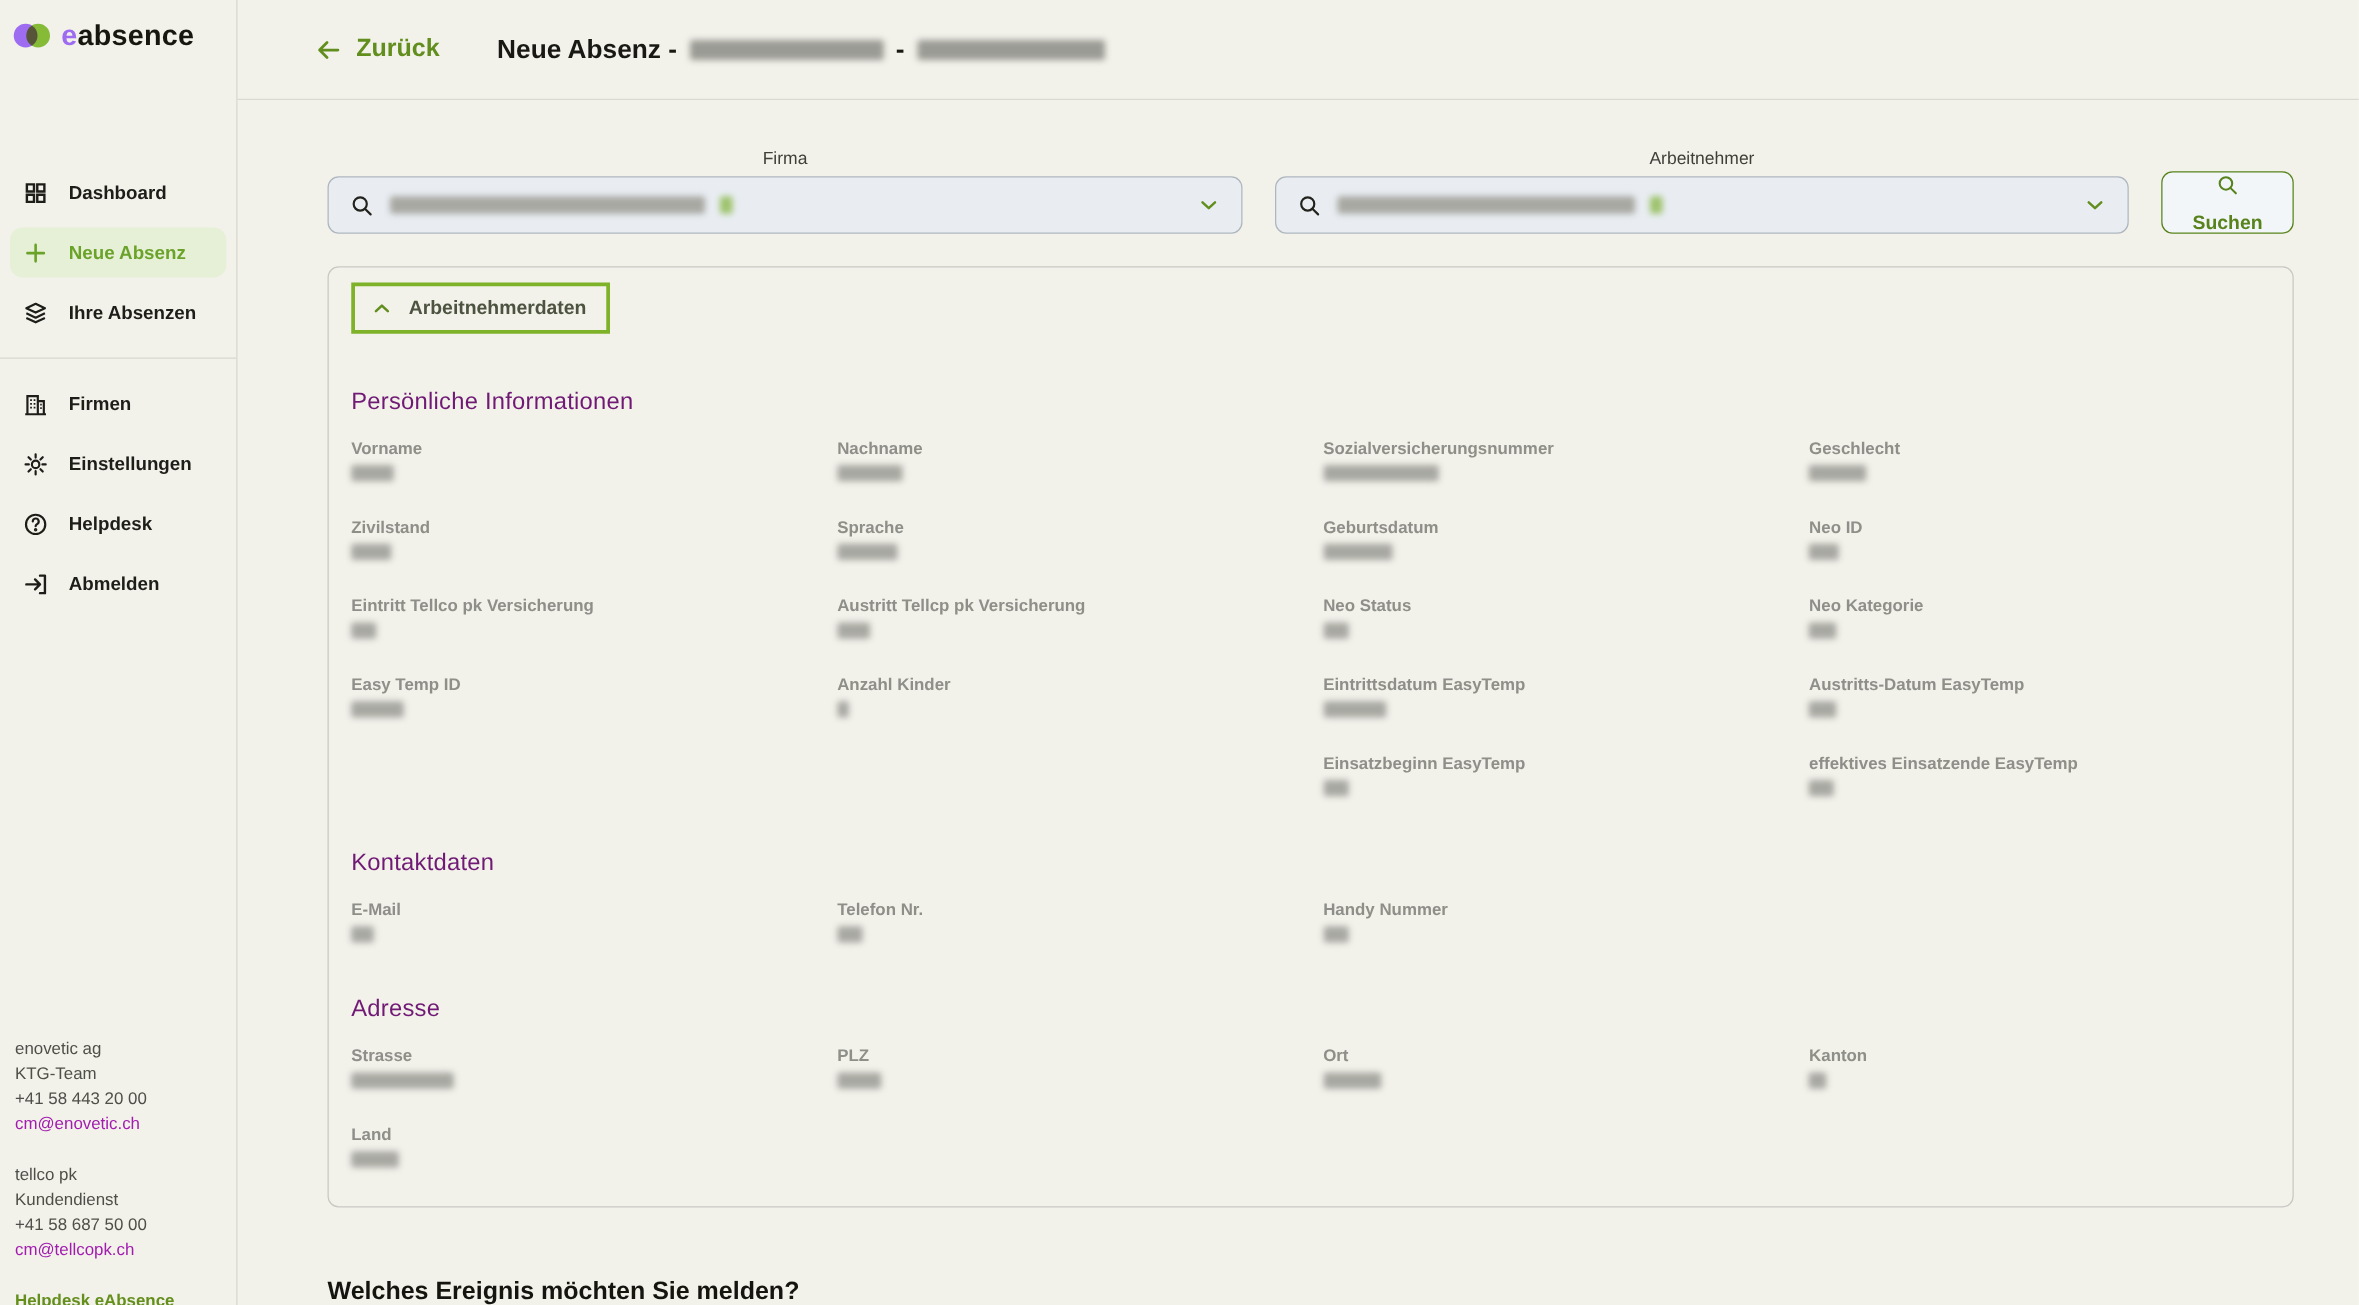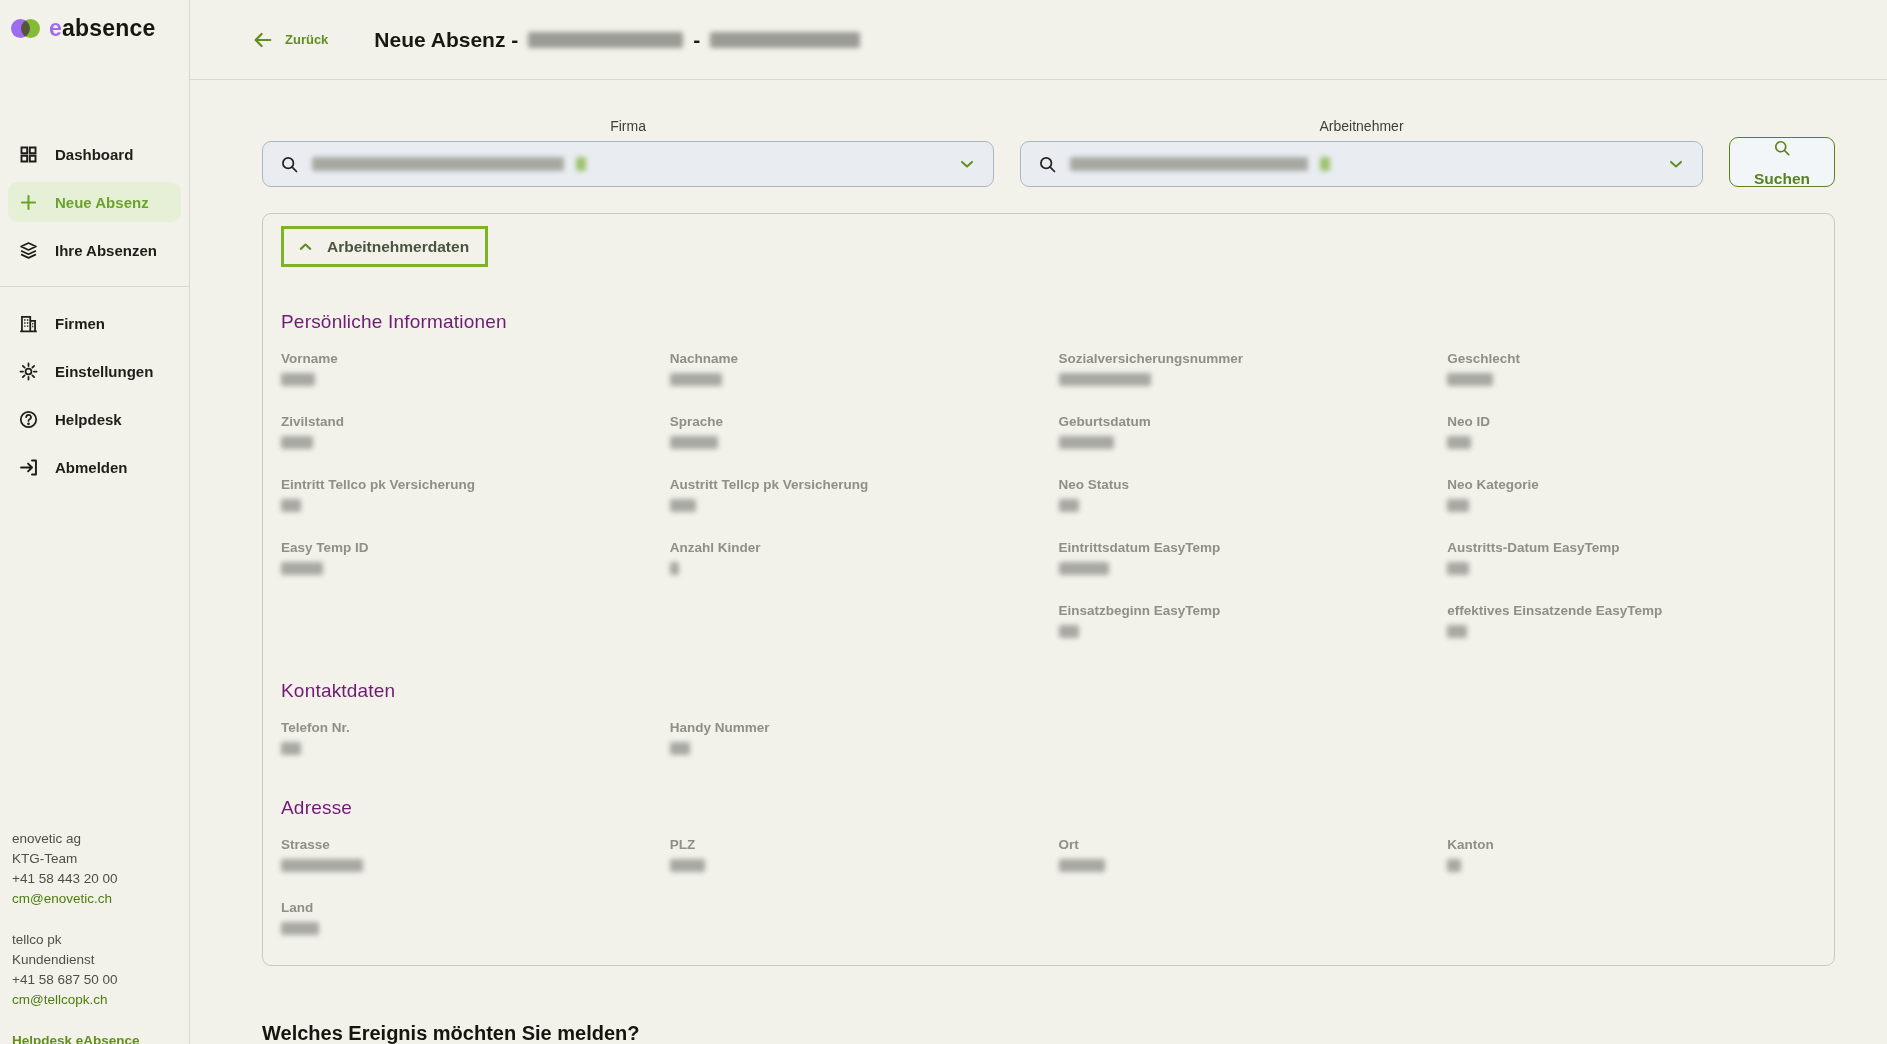--- a/index.html
+++ b/index.html
@@ -25,28 +25,28 @@
   .nav { margin-top:92px; padding:0 8px; display:flex; flex-direction:column; }
   .nav-item { display:flex; align-items:center; gap:16px; height:40px; padding:0 10px; border-radius:10px;
               font-weight:700; font-size:15px; color:#1e1e19; margin-bottom:8px; cursor:pointer; }
   .nav-item .icon { width:21px; height:21px; color:#1e1e19; }
   .nav-item.active { background:#e6f0d6; color:#6ba32a; }
   .nav-item.active .icon { color:#6ba32a; }
   .nav-divider { height:1px; background:#d8d8d1; margin:8px -8px 16px; }
 
   .side-footer { margin-top:auto; padding:0 12px; margin-bottom:-7px; font-size:13.5px; line-height:20px; color:#4f4f49; }
   .contact-block { margin-bottom:21px; }
-  .email-link { color:#4d7c0f; display:block; cursor:pointer; text-decoration:none; }
+  .email-link { color:#a21caf; display:block; cursor:pointer; text-decoration:none; }
   .helpdesk-link { color:#648f1d; font-weight:700; cursor:pointer; }
 
   
   .main { flex:1; display:flex; flex-direction:column; min-width:0; }
   .topbar { height:80px; min-height:80px; border-bottom:1px solid #d9d9d3; display:flex; align-items:center;
             padding:0 40px 0 62px; gap:46px; }
-  .back { display:flex; align-items:center; gap:11px; color:#628e1e; font-weight:700; font-size:13px; cursor:pointer; }
+  .back { display:flex; align-items:center; gap:11px; color:#628e1e; font-weight:700; font-size:20px; cursor:pointer; }
   .back .icon { width:22px; height:22px; }
   .page-title { display:flex; align-items:center; gap:10px; font-size:21px; font-weight:700; color:#191914; }
 
   .redact { display:inline-block; height:14px; border-radius:2px; background:#a8a8a2; filter:blur(2.5px); }
   .redact.lg { height:16px; background:#9b9b95; }
   .redact.green { background:#9cc26a; width:10px; }
 
   .content { padding:38px 52px 0 72px; }
   .form-row { display:flex; align-items:flex-end; gap:26px; }
   .fg-firma { flex:745; }
@@ -328,20 +328,24 @@
               <div class="fvalue"><span class="redact" style="width: 20px;"></span></div>
             </div>
             <div class="field">
               <div class="flabel">effektives Einsatzende EasyTemp</div>
               <div class="fvalue"><span class="redact" style="width: 20px;"></span></div>
             </div>
           </div>
           <h3 class="section-title">Kontaktdaten</h3>
           <div class="fields-grid">
             <div class="field">
+              <div class="flabel">E-Mail</div>
+              <div class="fvalue"><span class="redact" style="width: 18px;"></span></div>
+            </div>
+            <div class="field">
               <div class="flabel">Telefon Nr.</div>
               <div class="fvalue"><span class="redact" style="width: 20px;"></span></div>
             </div>
             <div class="field">
               <div class="flabel">Handy Nummer</div>
               <div class="fvalue"><span class="redact" style="width: 20px;"></span></div>
             </div>
             <div class="field"></div>
           </div>
           <h3 class="section-title">Adresse</h3>

